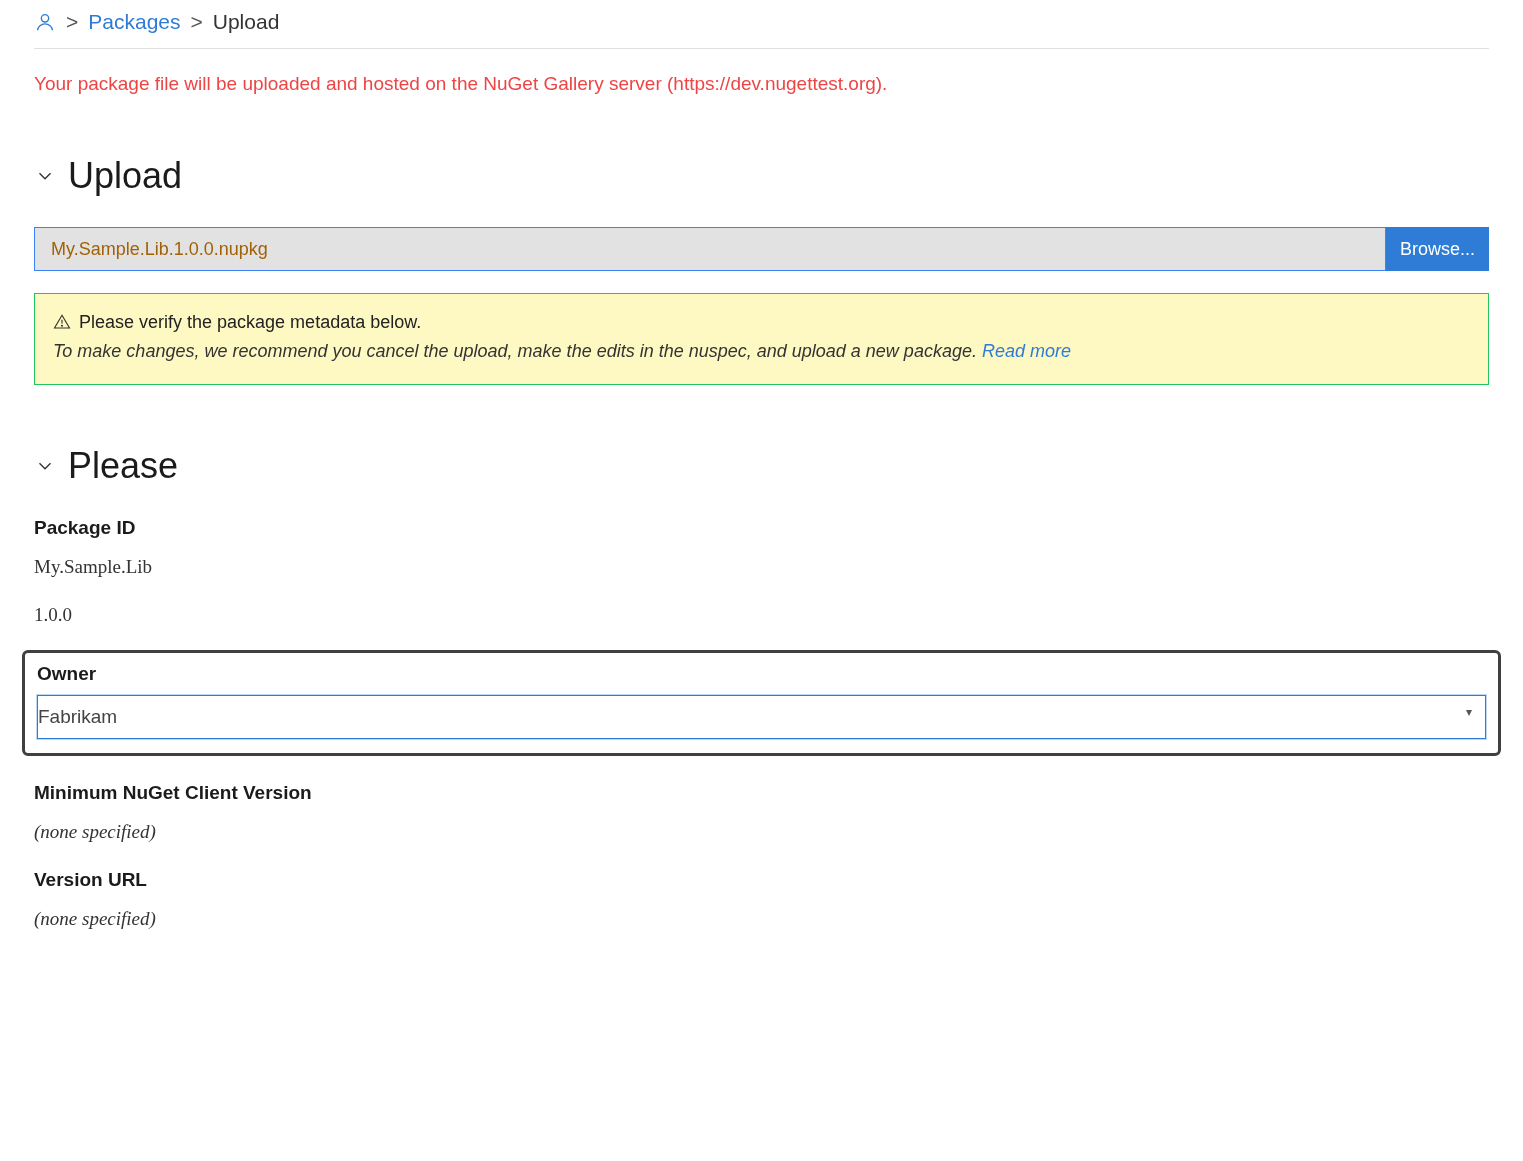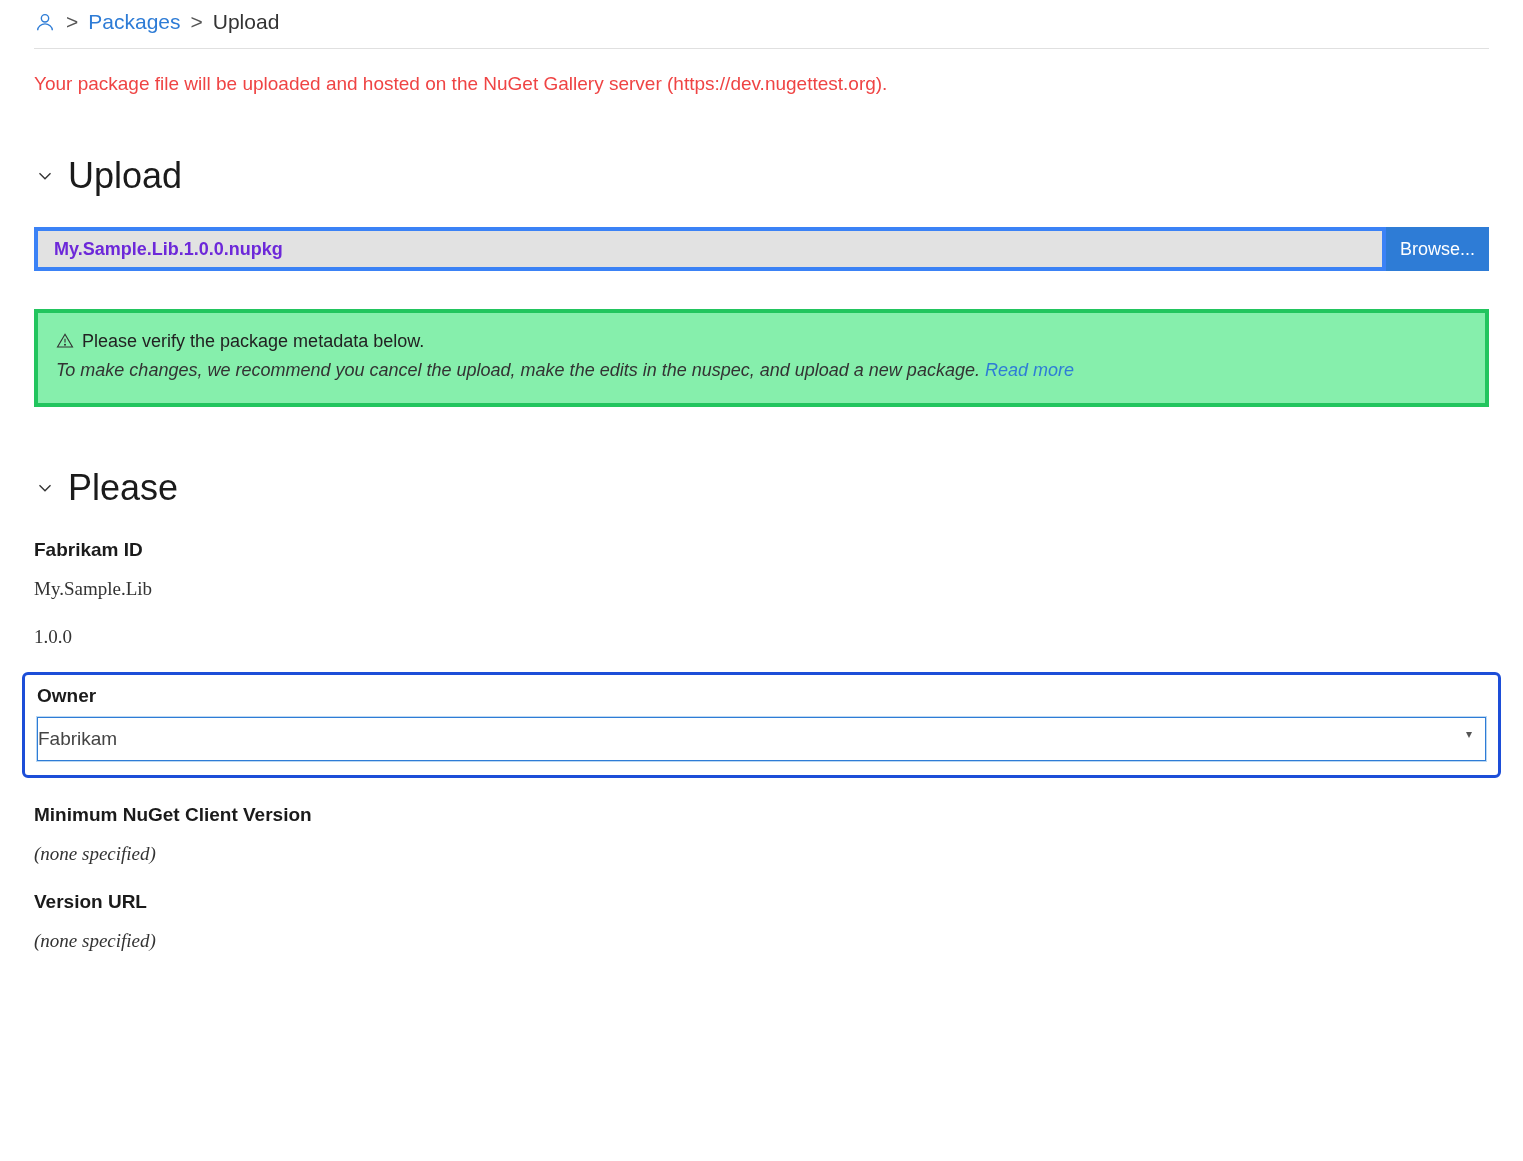--- a/index.html
+++ b/index.html
@@ -79,44 +79,43 @@
     
     .file-row {
       display: flex;
       align-items: stretch;
       width: 100%;
       height: 44px;
     }
     .file-name {
       flex: 1;
       background: #e2e2e2;
-      border: 4px solid #3b82f6;
+      border: 1px solid #3b82f6;
       display: flex;
       align-items: center;
       padding-left: 16px;
       font-size: 18px;
-      color: #6d28d9;
-      font-weight: bold;
+      color: #a16207;
     }
     .browse-btn {
       background: #2e7cd6;
       color: #fff;
       border: none;
       font-size: 18px;
       padding: 0 14px;
       cursor: pointer;
       display: flex;
       align-items: center;
     }
 
     
     .alert {
-      margin-top: 38px;
-      background: #86efac;
-      border: 4px solid #22c55e;
+      margin-top: 22px;
+      background: #fef9c3;
+      border: 1px solid #22c55e;
       padding: 14px 18px 18px 18px;
       font-size: 18px;
       line-height: 1.6;
     }
     .alert .alert-line1 {
       display: flex;
       align-items: center;
       gap: 8px;
       color: #222;
     }
@@ -152,21 +151,21 @@
       color: #333;
       margin-top: 17px;
       font-family: Liberation Serif, serif;
     }
     .field-value.none {
       font-style: italic;
     }
 
     
     .highlight-box {
-      border: 3px solid #1d4ed8;
+      border: 3px solid #404040;
       border-radius: 6px;
       padding: 10px 12px 14px 12px;
       margin-top: 24px;
       margin-left: -12px;
       margin-right: -12px;
     }
     .highlight-box .field {
       margin-top: 0;
     }
 
@@ -250,21 +249,21 @@
 <div class="section-header">
   <span class="chevron">
     <svg viewBox="0 0 24 24">
         <polyline points="6 9 12 15 18 9"></polyline>
       </svg>
   </span>
   <h1>Please</h1>
 </div>
 
 <div class="field">
-  <div class="field-label">Fabrikam ID</div>
+  <div class="field-label">Package ID</div>
   <div class="field-value">My.Sample.Lib</div>
 </div>
 
 <div class="field">
   <div class="field-value">1.0.0</div>
 </div>
 
 <div class="highlight-box">
   <div class="field">
     <div class="field-label">Owner</div>

